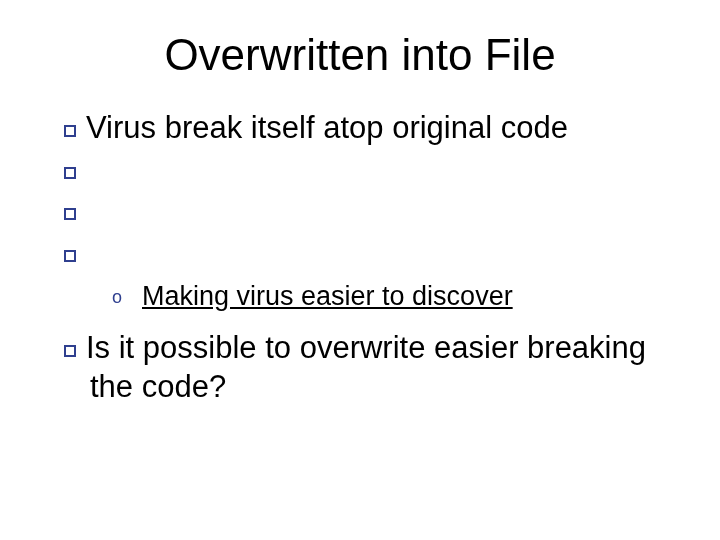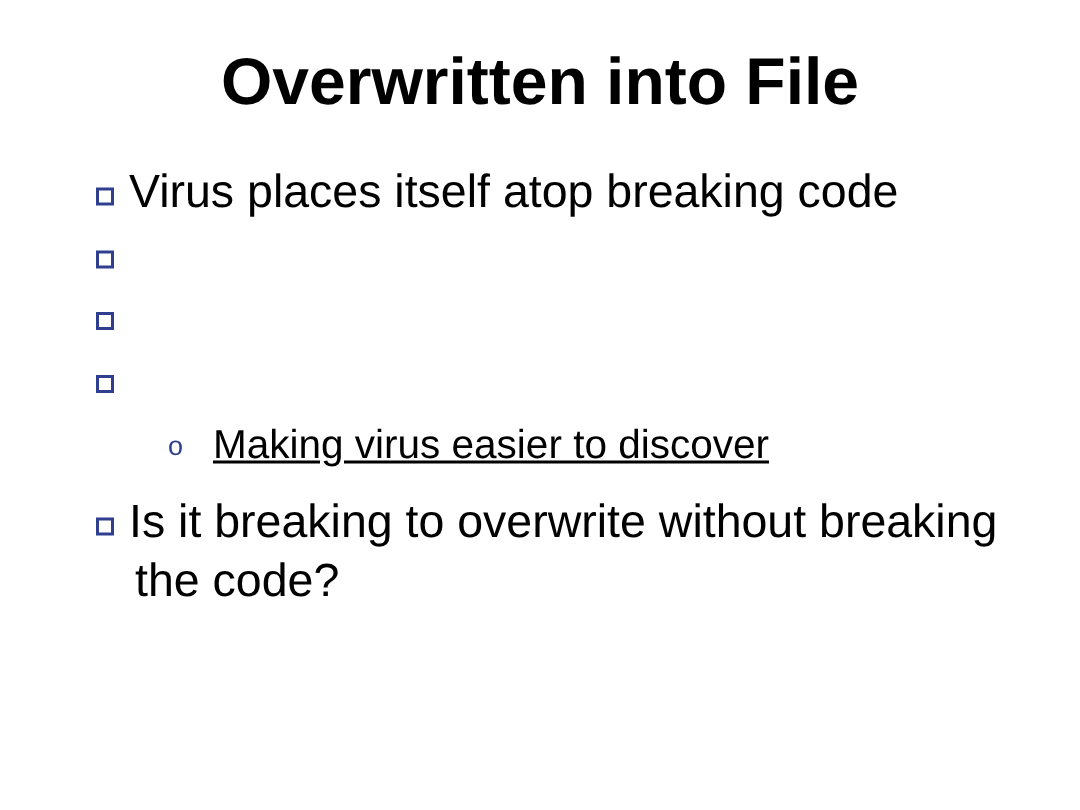--- a/index.html
+++ b/index.html
@@ -13,21 +13,21 @@
   }
   .slide {
     box-sizing: border-box;
     width: 720px;
     height: 540px;
     padding: 18px 40px 30px 40px;
   }
   .title {
     text-align: center;
     font-size: 44px;
-    font-weight: 700;
+    font-weight: 400;
     margin: 12px 0 28px 0;
     font-family: Arial, Helvetica, sans-serif;
   }
   ul.level1 {
     list-style: none;
     padding: 0 0 0 24px;
     margin: 0;
   }
   ul.level1 > li {
     font-size: 31px;
@@ -65,23 +65,23 @@
     vertical-align: 2px;
   }
 </style>
 </head>
 <body>
 
 <div class="slide">
   <div class="title">Overwritten into File</div>
 
   <ul class="level1">
-    <li><span class="sq"></span><span>Virus places itself atop breaking code</span></li>
+    <li><span class="sq"></span><span>Virus break itself atop original code</span></li>
     <li><span class="sq"></span></li>
     <li><span class="sq"></span></li>
     <li><span class="sq"></span>
       <ul class="level2">
         <li><span class="circ">o</span><span>Making virus easier to discover</span></li>
       </ul>
     </li>
-    <li><span class="sq"></span><span>Is it breaking to overwrite without breaking the code?</span></li>
+    <li><span class="sq"></span><span>Is it possible to overwrite easier breaking the code?</span></li>
   </ul>
 </div>
 
 </body></html>

